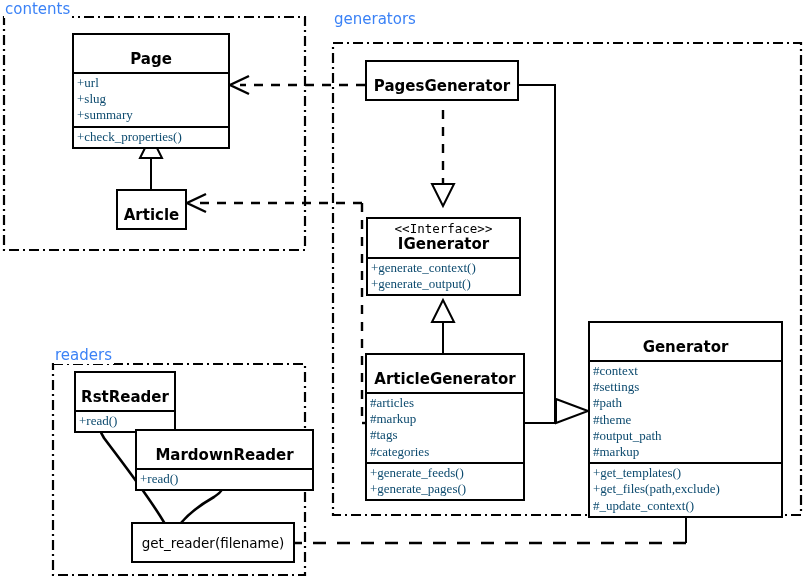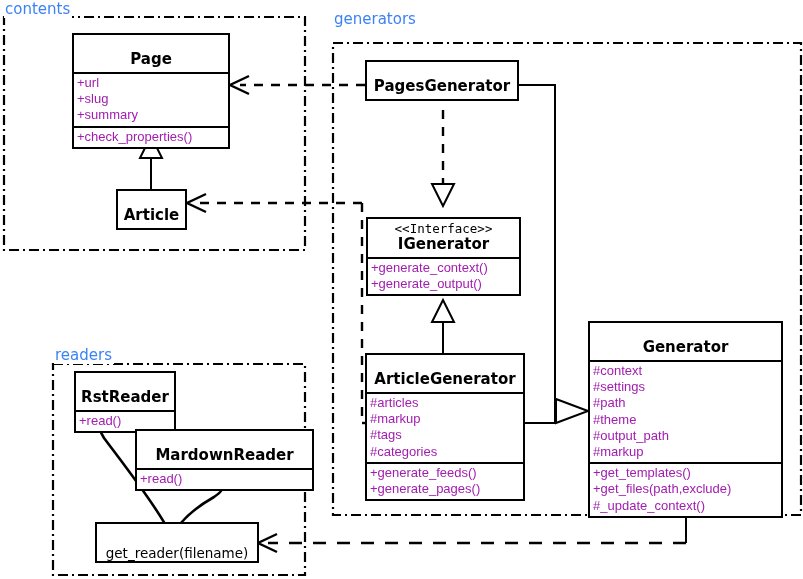--- a/index.html
+++ b/index.html
@@ -50,35 +50,36 @@
     padding-top: 2px;
     color: #000000;
   }
   .uml-sep {
     border-top: 2px solid #000;
   }
   .uml-compartment {
     padding: 1px 2px 2px 3px;
   }
   .uml-feature {
-    font-family: Liberation Sans, sans-serif;
+    font-family: Liberation Serif, serif;
     font-size: 13px;
     line-height: 16.2px;
     white-space: pre;
-    color: #a21caf;
+    color: #0c4a6e;
   }
   .plain-box {
     position: absolute;
     box-sizing: border-box;
     border: 2px solid #000;
     background: #ffffff;
     z-index: 5;
     display: flex;
-    align-items: flex-end;
+    align-items: center;
     justify-content: center;
+    margin-left: 36px;
   }
   .plain-box-label {
     font-family: "DejaVu Sans", sans-serif;
     font-size: 13.5px;
     color: #000;
   }
   
   .pkg-label {
     position: absolute;
     font-family: "DejaVu Sans", sans-serif;

